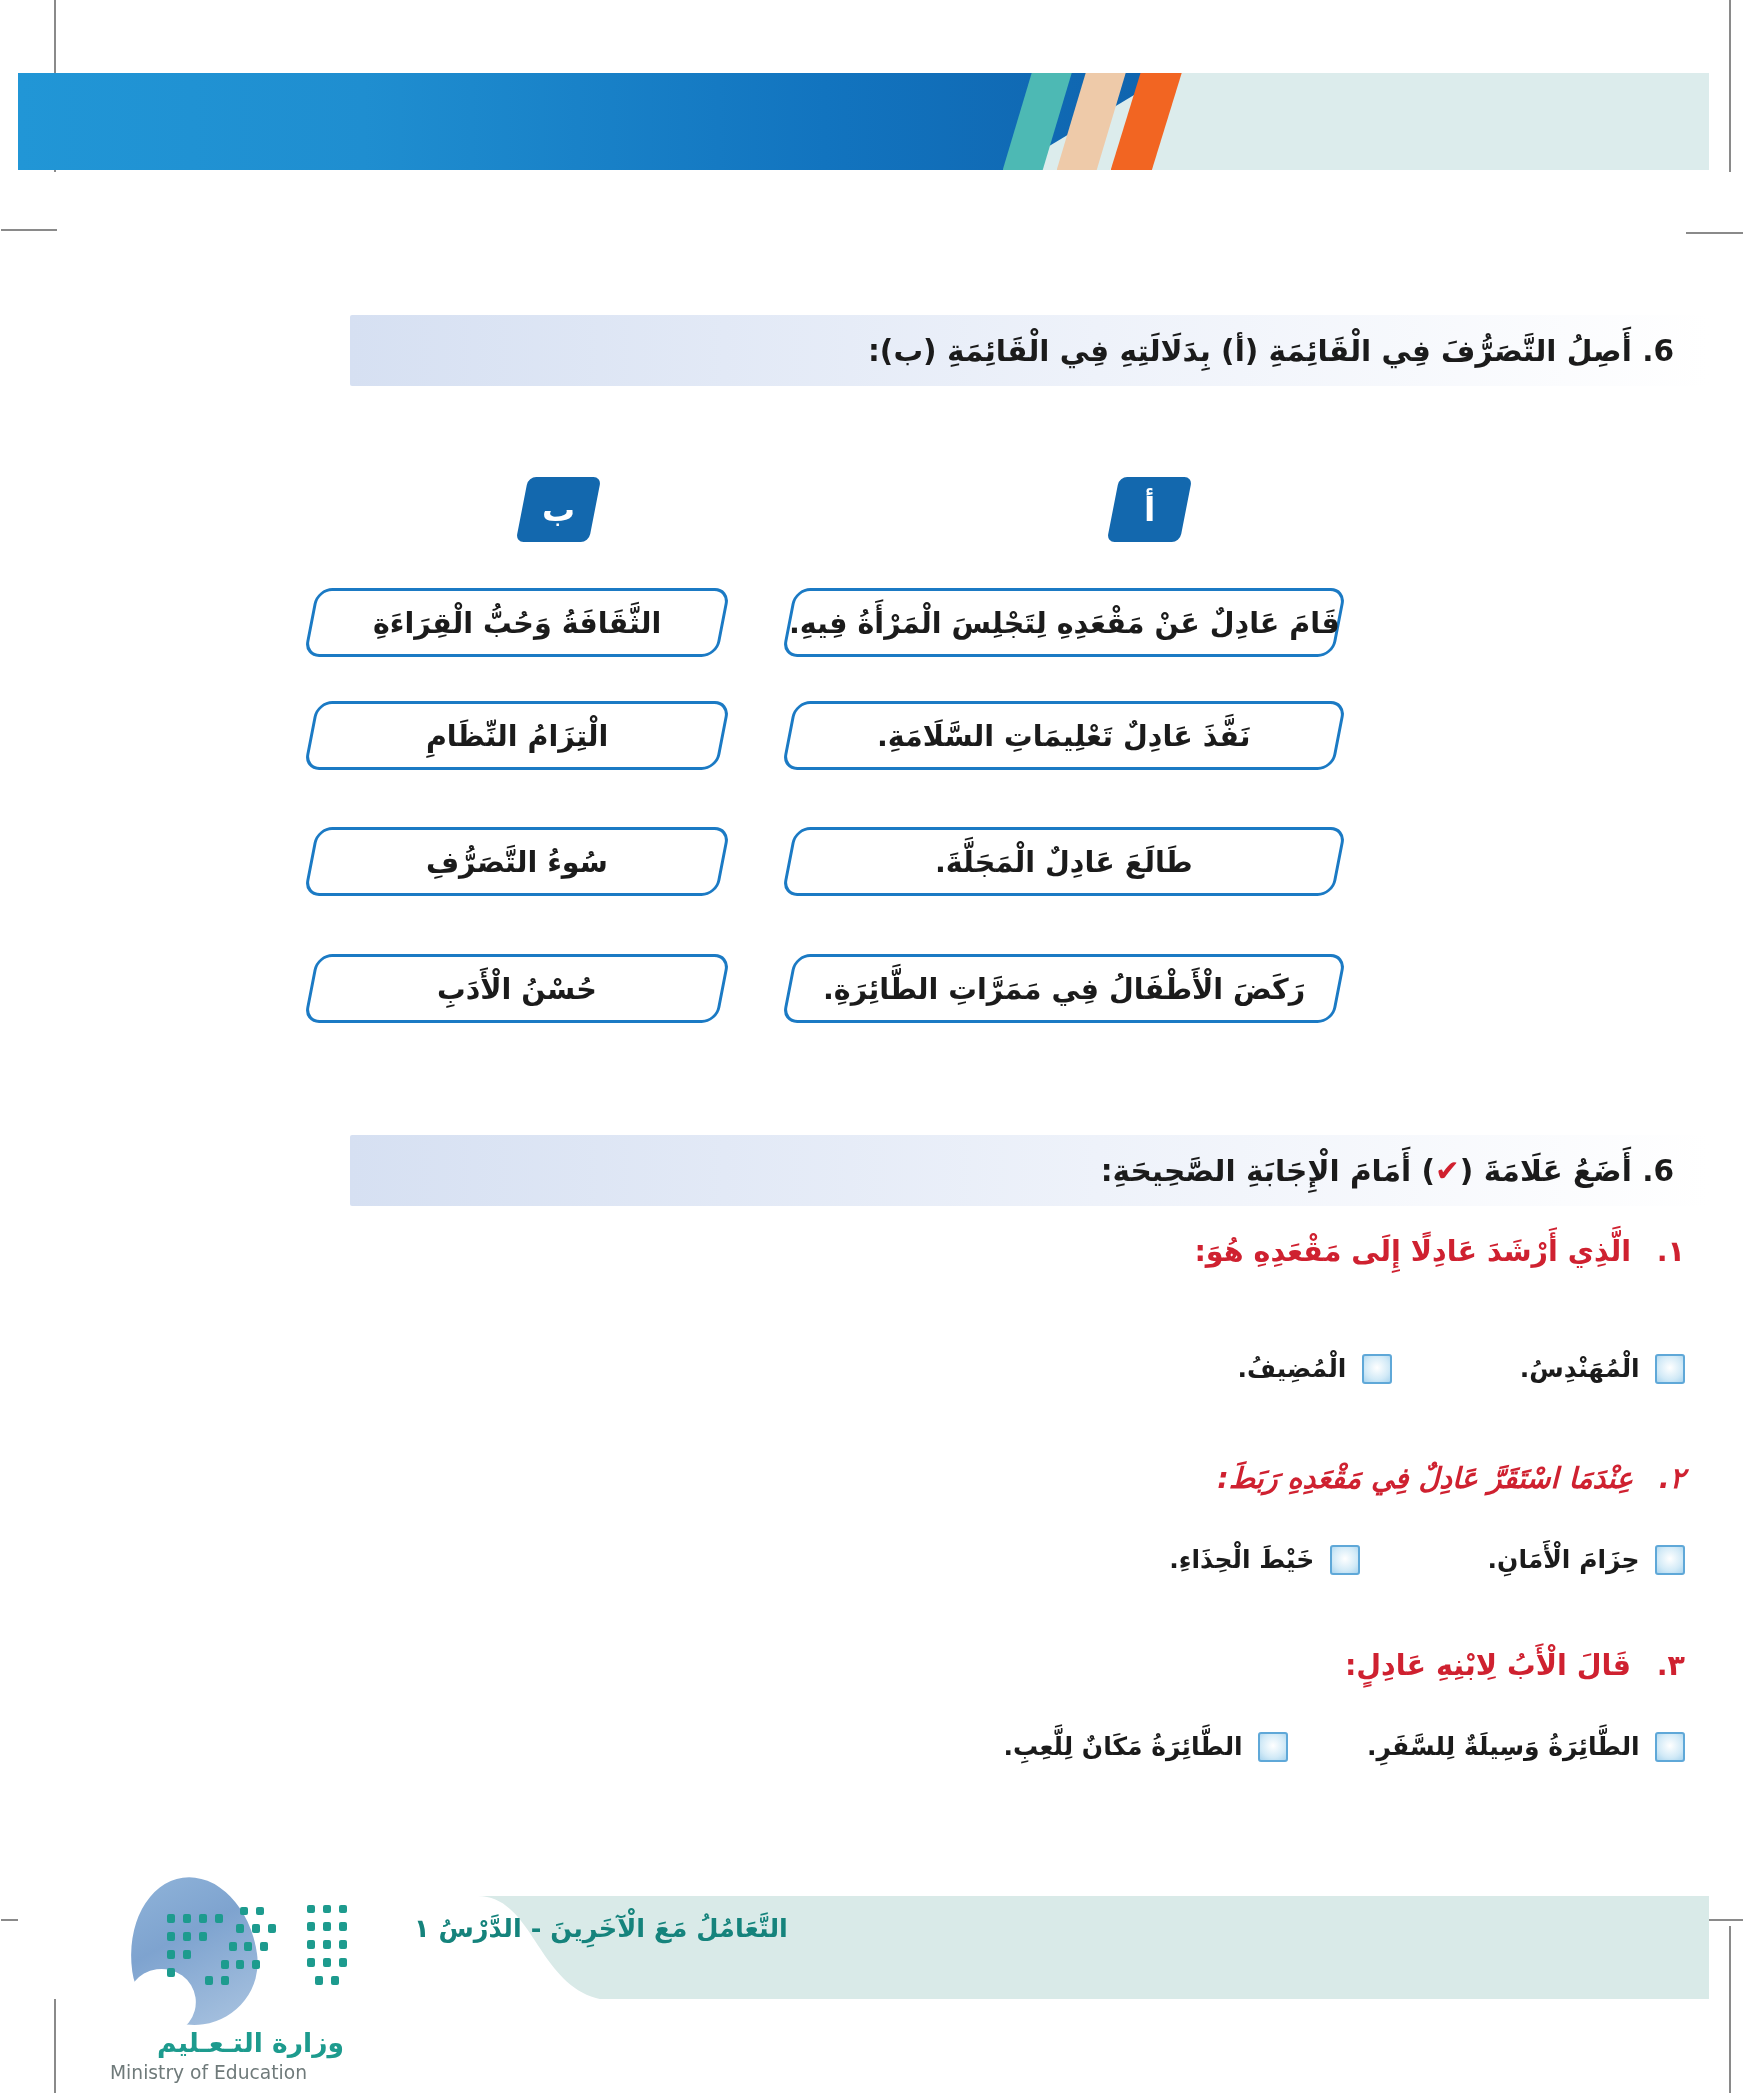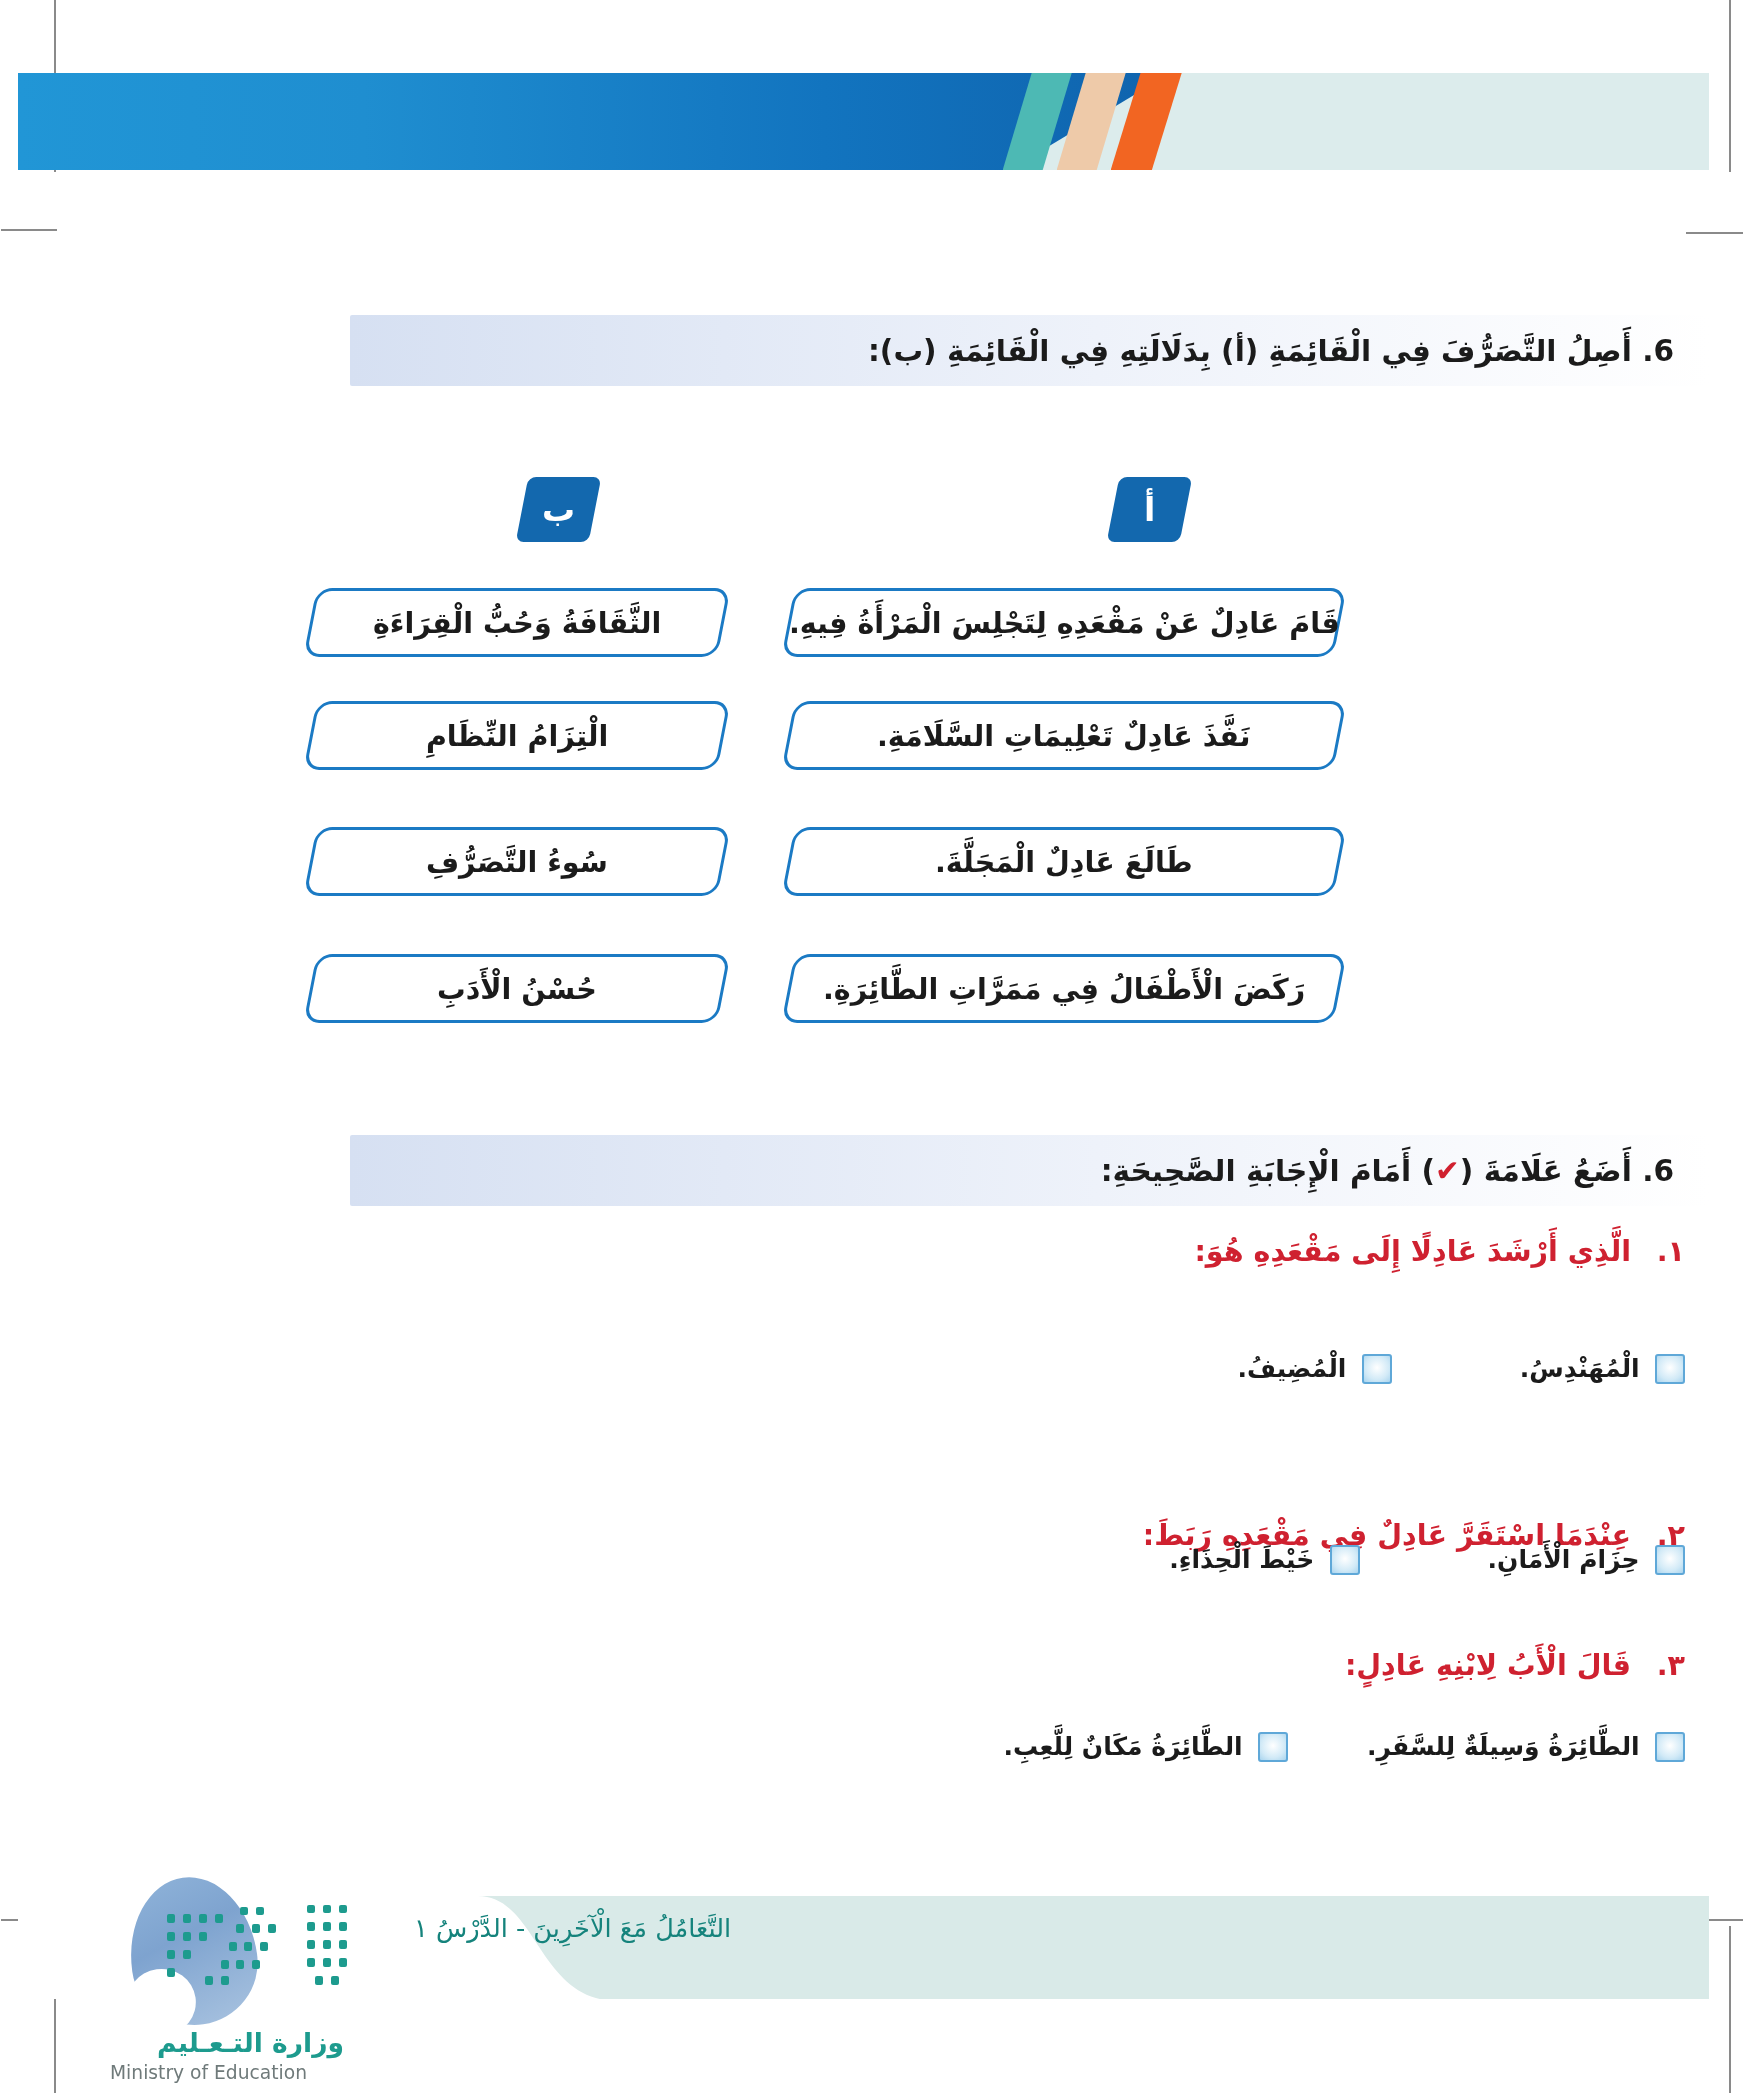--- a/index.html
+++ b/index.html
@@ -132,21 +132,21 @@
   .logo-en{
     position:absolute;left:2px;top:185px;width:256px;
     font-size:18.7px;color:#6f7a7a;white-space:nowrap;direction:ltr;text-align:left;
   }
   .logo-yr{
     position:absolute;left:2px;top:213px;width:256px;
     font-size:18.7px;color:#6f7a7a;white-space:nowrap;direction:ltr;text-align:left;
   }
   .lesson-title{
     position:absolute;left:414px;top:1913px;width:768px;
-    font-size:25.6px;font-weight:normal;color:#15837c;
+    font-size:25.6px;font-weight:bold;color:#15837c;
     text-align:left;direction:rtl;white-space:nowrap;
   }
 </style>
 </head>
 <body>
 
 <div class="crop crop-v-tl"></div>
 <div class="crop crop-h-tl"></div>
 <div class="crop crop-v-tr"></div>
 <div class="crop crop-h-tr"></div>
@@ -216,21 +216,21 @@
   <div class="opt" style="margin-left:128px;">
     <span class="cbox"></span>
     <span class="opt-label">الْمُهَنْدِسُ.</span>
   </div>
   <div class="opt">
     <span class="cbox"></span>
     <span class="opt-label">الْمُضِيفُ.</span>
   </div>
 </div>
 
-<div class="q-line" style="top:1518px;">
+<div class="q-line" style="top:1461px;font-style:italic;">
   <span class="q-num">٢.</span><span>عِنْدَمَا اسْتَقَرَّ عَادِلٌ فِي مَقْعَدِهِ رَبَطَ:</span>
 </div>
 <div class="opt-row" style="top:1545px;right:59px;">
   <div class="opt" style="margin-left:128px;">
     <span class="cbox"></span>
     <span class="opt-label">حِزَامَ الْأَمَانِ.</span>
   </div>
   <div class="opt">
     <span class="cbox"></span>
     <span class="opt-label">خَيْطَ الْحِذَاءِ.</span>

